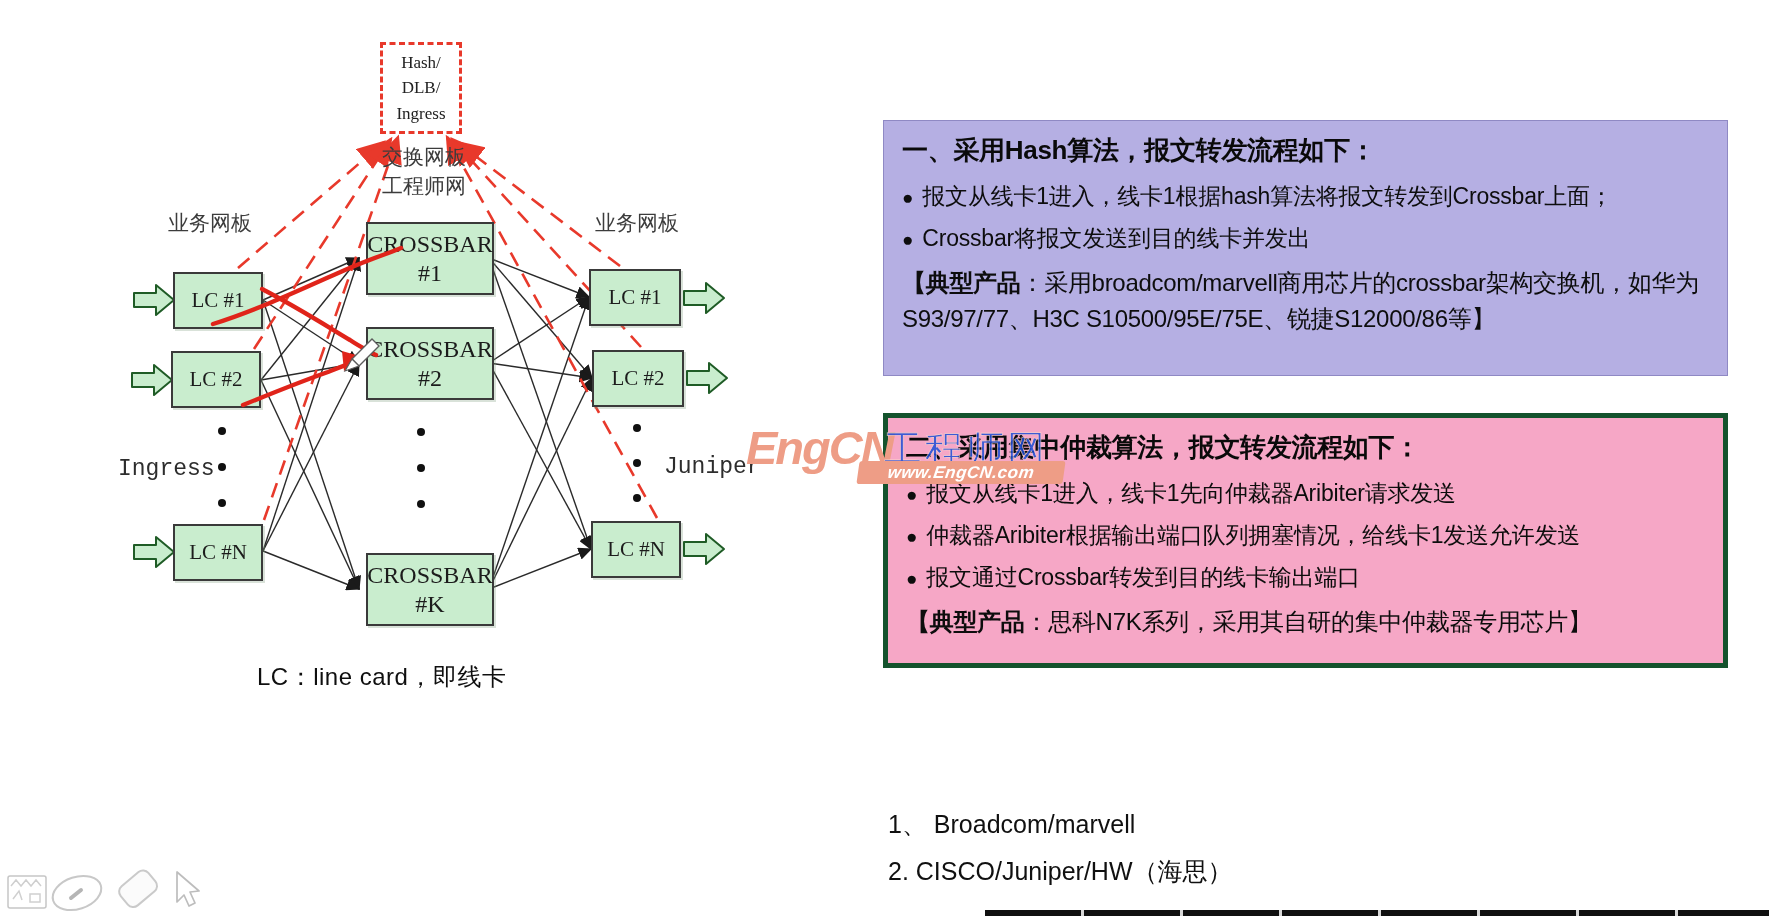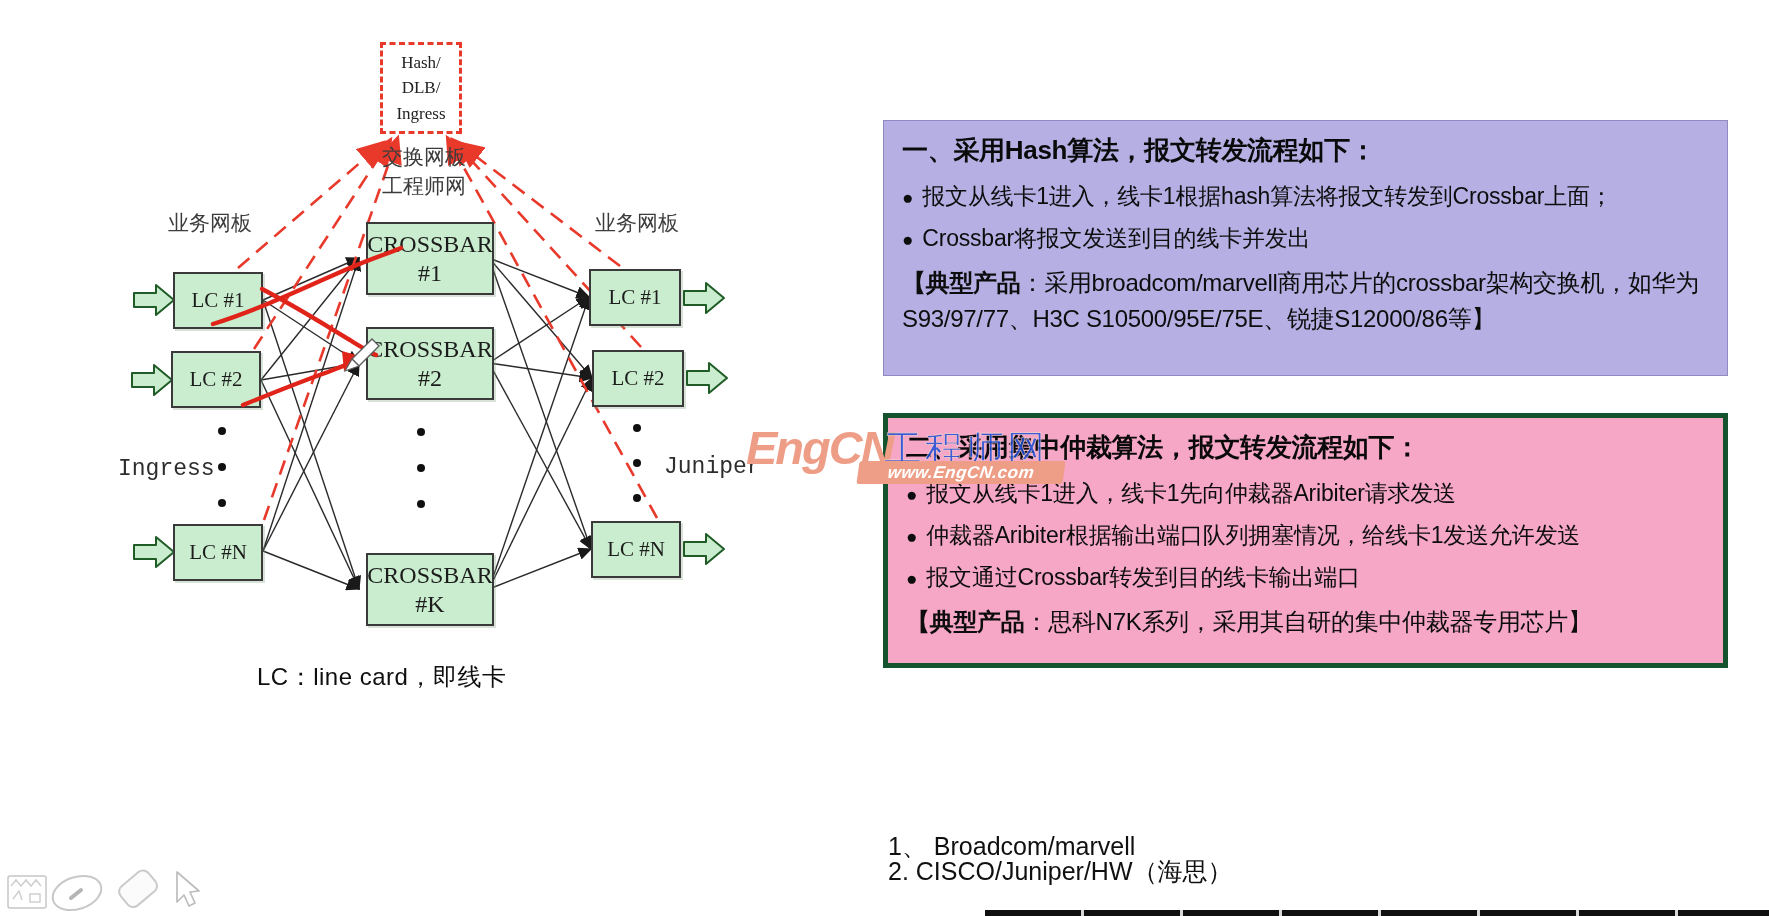--- a/index.html
+++ b/index.html
@@ -208,21 +208,21 @@
       </div>
     </div>
   </div>
 
   <div class="wm-logo">EngCN</div>
   <div class="wm-overlay">工程师网</div>
   <div class="wm-bar">
     <span>www.EngCN.com</span>
   </div>
 
-  <div class="vendor-item" style="top:830px;">1、 Broadcom/marvell</div>
+  <div class="vendor-item" style="top:808px;">1、 Broadcom/marvell</div>
   <div class="vendor-item" style="top:855px;">2.  CISCO/Juniper/HW（海思）</div>
 
   <svg class="layer" width="230" height="70" style="top:845px;">
     <g>
       <rect x="8" y="31" width="38" height="32" rx="2" fill="#ffffff" stroke="#c6c6c6" stroke-width="1.5"></rect>
       <path d="M11 41 l5 -6 5 6 5 -6 5 6 5 -6 5 6" fill="none" stroke="#cfcfcf" stroke-width="1.5"></path>
       <path d="M13 54 l6 -8 3 9" fill="none" stroke="#d0d0d0" stroke-width="1.5"></path>
       <rect x="30" y="49" width="10" height="8" fill="none" stroke="#d0d0d0" stroke-width="1.5"></rect>
     </g>
     <g>

